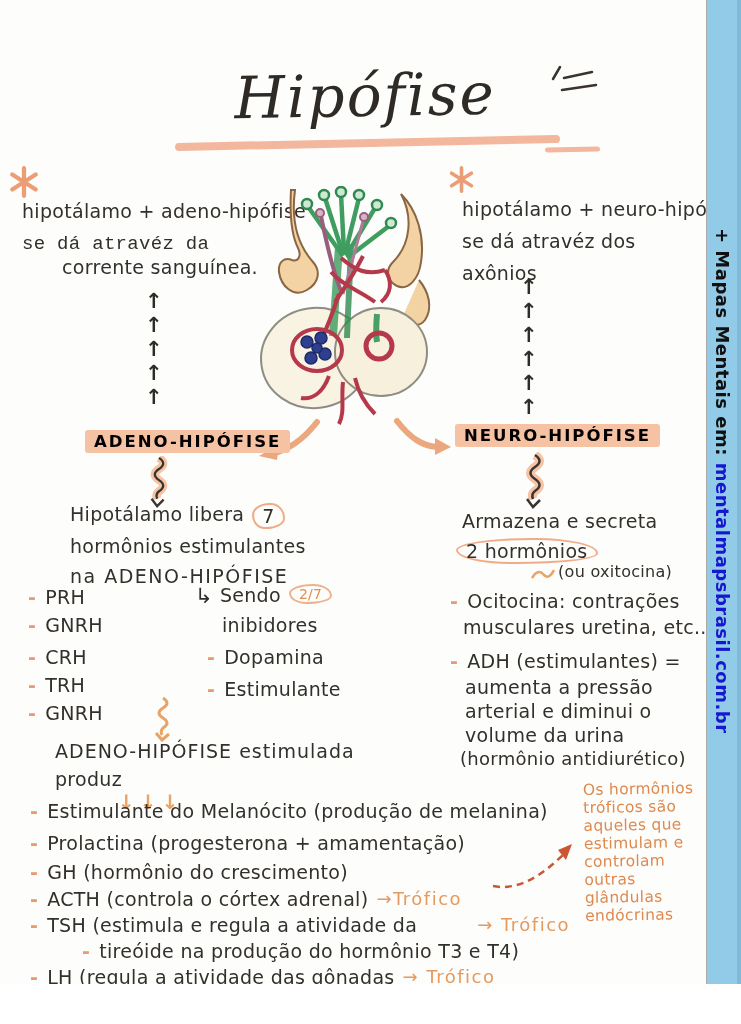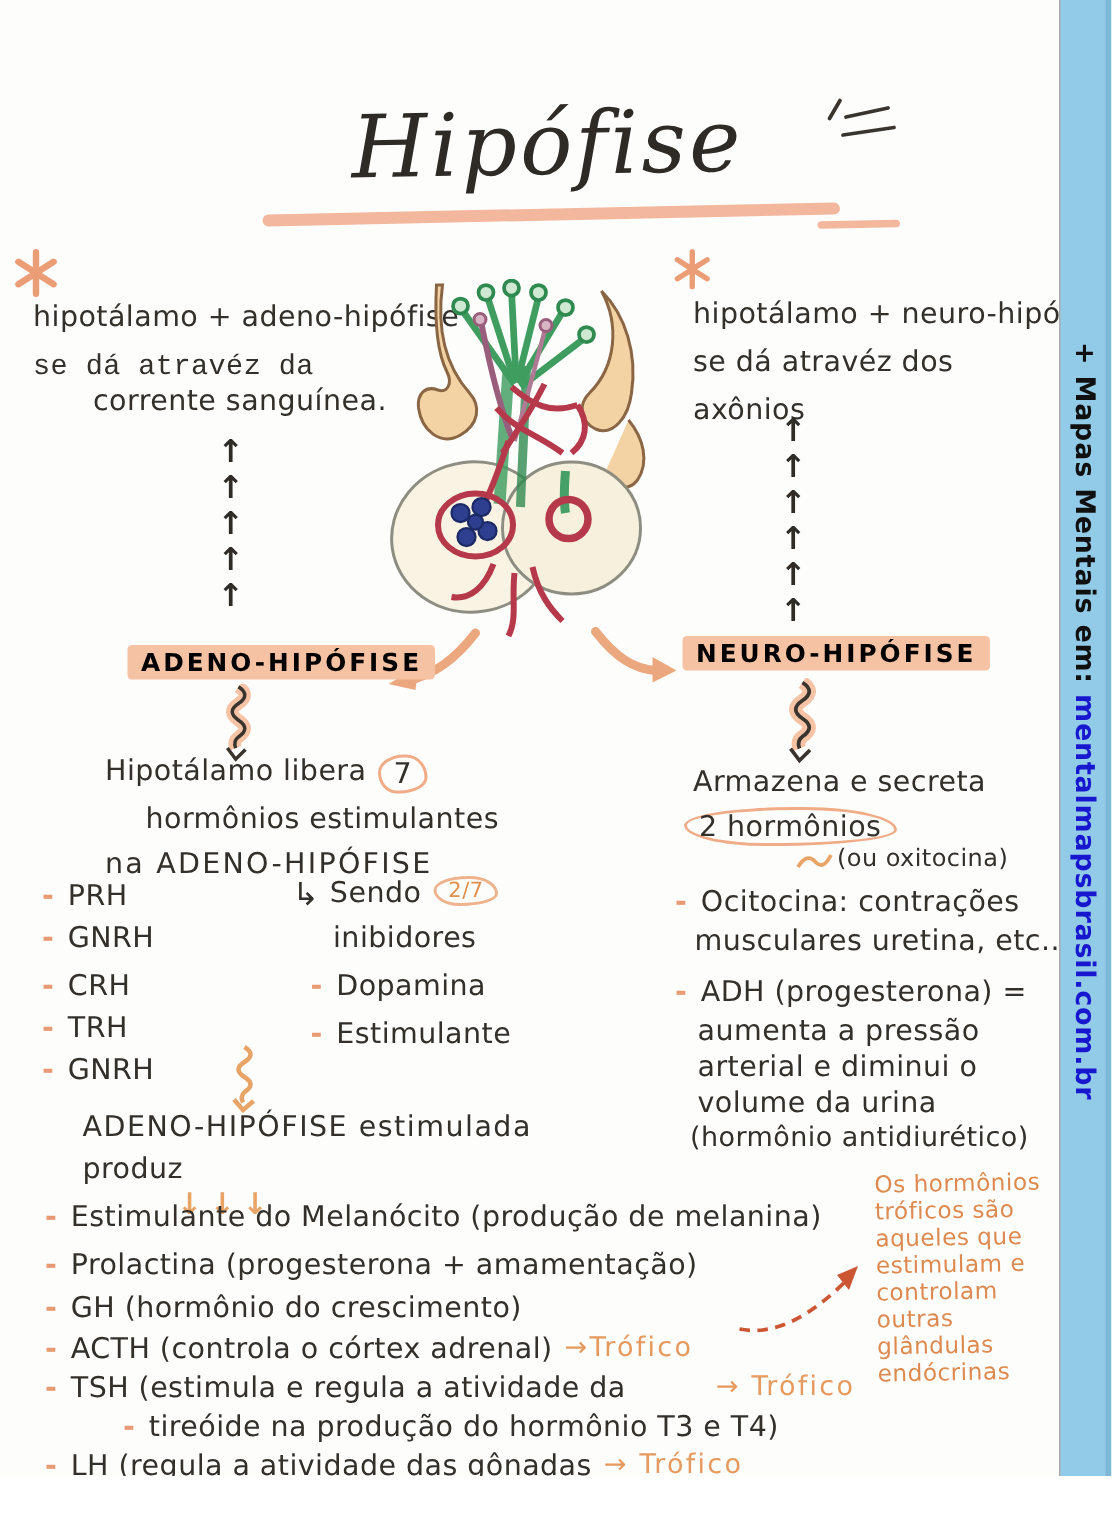--- a/index.html
+++ b/index.html
@@ -151,21 +151,21 @@
   <svg class="abs" style="left:520px;top:452px;" width="30" height="58" viewBox="0 0 30 56">
     <path d="M15,2 q9,6 0,12 q-9,6 0,12 q9,6 0,12 q-4,3 -2,8" stroke="#f6c3a4" stroke-width="9" fill="none"></path>
     <path d="M15,2 q9,6 0,12 q-9,6 0,12 q9,6 0,12 q-4,3 -2,8" stroke="#3a342e" stroke-width="2.5" fill="none"></path>
     <path d="M7,46 L13,54 L20,47" stroke="#3a342e" stroke-width="2.5" fill="none"></path>
   </svg>
 
   <div class="abs row hand" style="left:70px;top:503px;text-align:right;">
     <span>Hipotálamo libera</span>
     <span class="cloud" style="margin-left:8px;">7</span>
   </div>
-  <div class="abs hand" style="left:70px;top:535px;margin-left:27px;">hormônios estimulantes</div>
+  <div class="abs hand" style="left:70px;top:535px;">hormônios estimulantes</div>
   <div class="abs hand" style="left:70px;top:565px;letter-spacing:1.5px;">na ADENO-HIPÓFISE</div>
 
   <div class="abs row hand" style="left:28px;top:586px;">
     <span class="dash">-</span>
     <span>PRH</span>
     </div>
   <div class="abs row hand" style="left:28px;top:614px;">
     <span class="dash">-</span>
     <span>GNRH</span>
     </div>
@@ -208,21 +208,21 @@
     <path d="M2,12 q6,-10 12,-3 q5,5 10,-5" stroke="#e8a466" stroke-width="2.5" fill="none"></path>
   </svg>
   <div class="abs hand small" style="left:558px;top:562px;">(ou oxitocina)</div>
   <div class="abs row hand" style="left:450px;top:590px;">
     <span class="dash">-</span>
     <span>Ocitocina: contrações</span>
     </div>
   <div class="abs hand" style="left:463px;top:616px;">musculares uretina, etc...</div>
   <div class="abs row hand" style="left:450px;top:650px;">
     <span class="dash">-</span>
-    <span>ADH (progesterona) =</span>
+    <span>ADH (estimulantes) =</span>
     </div>
   <div class="abs hand" style="left:465px;top:676px;">aumenta a pressão</div>
   <div class="abs hand" style="left:465px;top:700px;">arterial e diminui o</div>
   <div class="abs hand" style="left:465px;top:724px;">volume da urina</div>
   <div class="abs hand" style="left:460px;top:748px;font-size:18px;">(hormônio antidiurético)</div>
 
   <div class="abs hand" style="left:55px;top:740px;letter-spacing:1px;">ADENO-HIPÓFISE estimulada</div>
   <div class="abs row hand" style="left:55px;top:768px;">
     <span>produz</span>
   </div>

